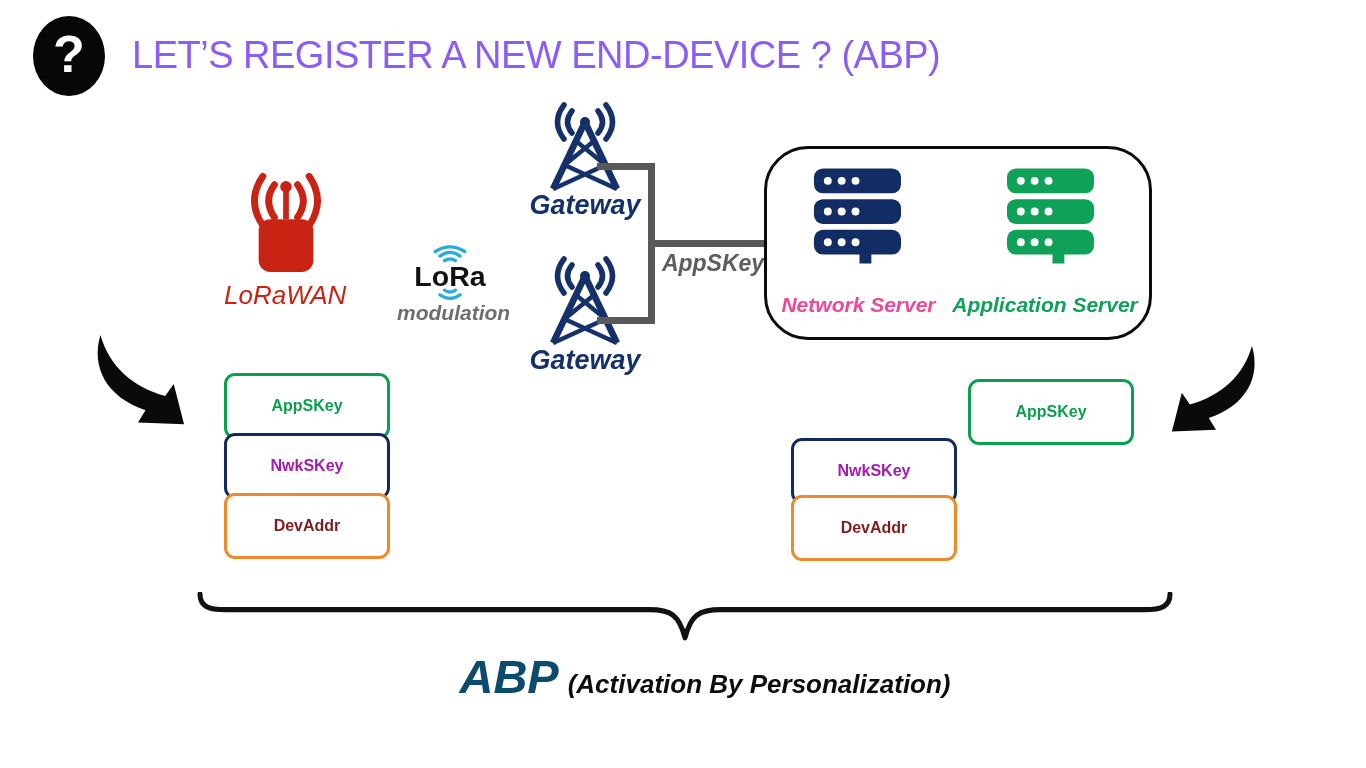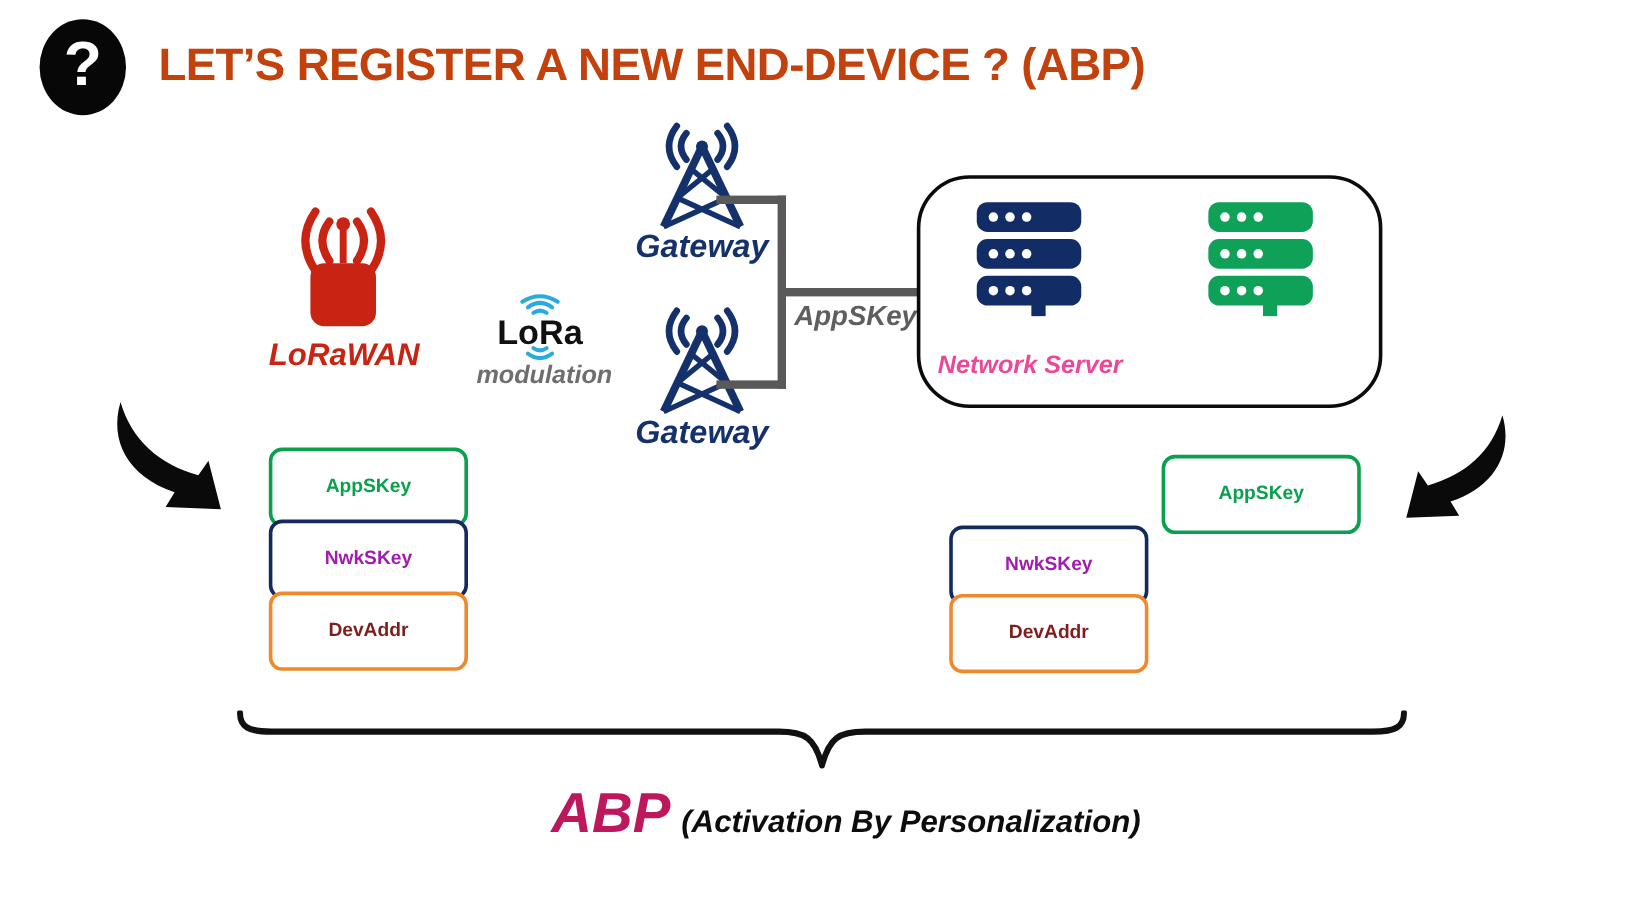--- a/index.html
+++ b/index.html
@@ -21,32 +21,32 @@
     display: flex; align-items: center; justify-content: center;
   }
   .qmark span {
     color: #ffffff; font-size: 52px; font-weight: 800; line-height: 1;
     padding-bottom: 4px;
   }
 
   
   .title {
     left: 132px; top: 34px;
-    font-size: 38px; font-weight: 700; letter-spacing: -0.5px;
-    color: #c2410c; white-space: nowrap;
+    font-size: 38px; font-weight: 400; letter-spacing: -0.5px;
+    color: #8b5cf6; white-space: nowrap;
   }
 
   
   .device-icon { left: 233px; top: 171px; width: 106px; height: 103px; }
   .device-label {
     left: 224px; top: 279px; width: 170px;
     color: #c9241ا3; 
   }
   .device-label, .device-label div {
-    color: #c92413; font-size: 26px; font-weight: 700; font-style: italic;
+    color: #c92413; font-size: 26px; font-weight: 400; font-style: italic;
     line-height: 1.26; white-space: nowrap;
   }
 
   
   .lora-wrap { left: 397px; top: 245px; width: 106px; text-align: center; }
   .lora-svg { width: 92px; height: 59px; display: block; margin: 0 auto; }
   .lora-caption {
     margin-top: -3px;
     color: #6e6e6e; font-size: 21px; font-weight: 800; font-style: italic;
     white-space: nowrap;
@@ -115,21 +115,21 @@
   .sk-devaddr { left: 791px; top: 495px; }
 
   
   .brace { left: 196px; top: 592px; width: 978px; height: 50px; }
   .footer {
     left: 0; top: 649px; width: 1366px;
     text-align: center; transform: translateX(22px);
     white-space: nowrap;
   }
   .footer .abbr {
-    font-size: 47px; font-weight: 800; font-style: italic; color: #be185d;
+    font-size: 47px; font-weight: 800; font-style: italic; color: #0c4a6e;
   }
   .footer .expansion {
     font-size: 26px; font-weight: 800; font-style: italic; color: #0d0d0d;
     margin-left: 9px;
     margin-top: 43px;
   }
 </style>
 </head>
 <body>
 
@@ -252,20 +252,21 @@
         <circle cx="46" cy="12.5" r="4"></circle>
       <circle cx="18" cy="43.5" r="4"></circle>
         <circle cx="32" cy="43.5" r="4"></circle>
         <circle cx="46" cy="43.5" r="4"></circle>
       <circle cx="18" cy="74.5" r="4"></circle>
         <circle cx="32" cy="74.5" r="4"></circle>
         <circle cx="46" cy="74.5" r="4"></circle>
     </g>
   </svg>
   <div class="abs srv-label ns-label">Network Server</div>
+  <div class="abs srv-label as-label">Application Server</div>
 
   <svg class="abs arrow arrow-left" viewBox="0 0 100 100">
     <path d="M10 0 C0 34 16 66 58 80 L50 93 L99 95 L88 52 L79 65 C44 55 20 34 10 0 Z" fill="#0a0a0a"></path>
   </svg>
   <svg class="abs arrow arrow-right" viewBox="0 0 100 100">
     <path d="M10 0 C0 34 16 66 58 80 L50 93 L99 95 L88 52 L79 65 C44 55 20 34 10 0 Z" fill="#0a0a0a"></path>
   </svg>
 
   <div class="abs key key-green dk-appskey">AppSKey</div>
   <div class="abs key key-navy dk-nwkskey">NwkSKey</div>

